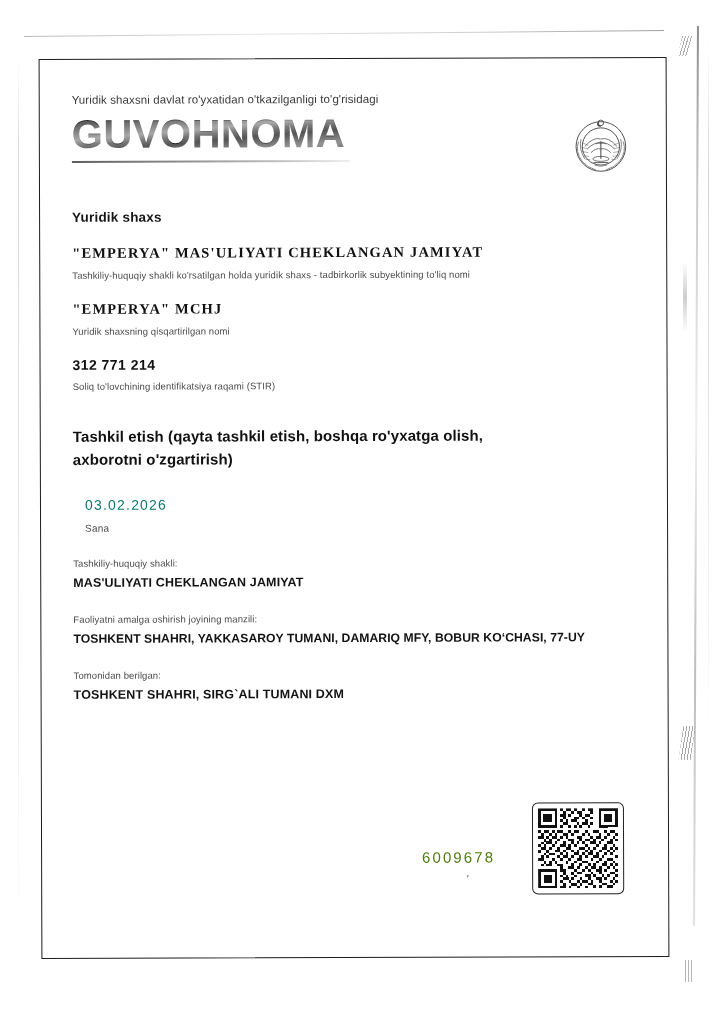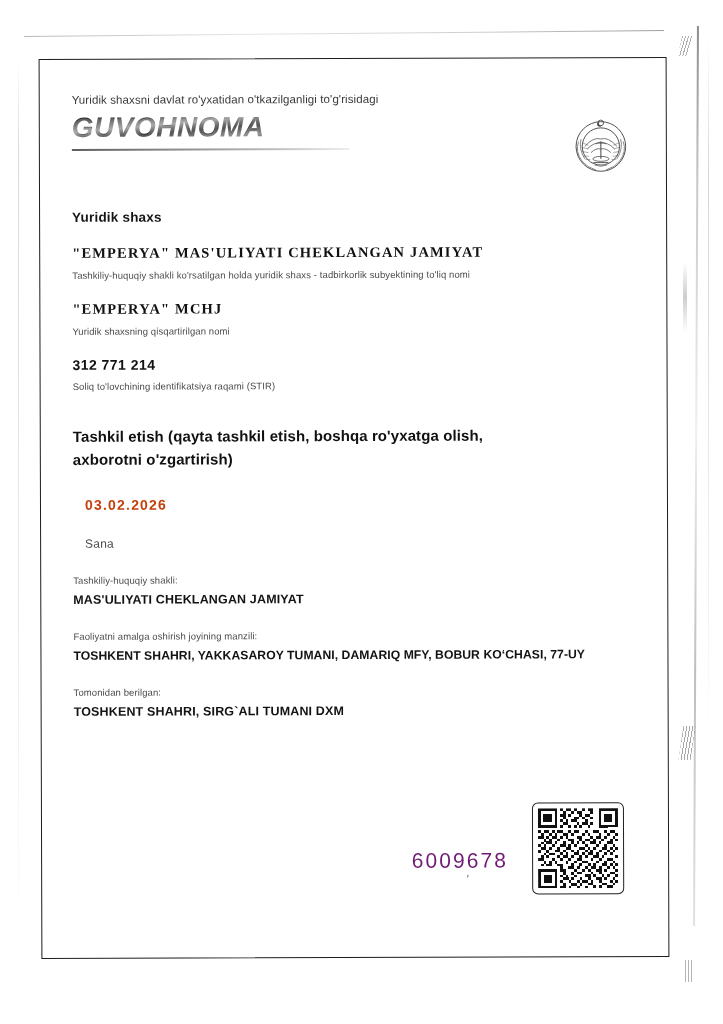--- a/index.html
+++ b/index.html
@@ -95,34 +95,33 @@
     min-height: 96px;
   }
   .doc-kicker {
     font-size: 11.5px;
     letter-spacing: .1px;
     color: #3a3a3a;
     margin: 4px 0 0 0;
   }
   .doc-title {
     margin: 8px 0 0 0;
-    font-size: 28px;
+    font-size: 40px;
     font-weight: bold;
     letter-spacing: .5px;
     line-height: 1;
     background: linear-gradient(175deg,
         #111 0%, #2e2e2e 18%, #8d8d8d 42%, #4a4a4a 52%,
         #1c1c1c 62%, #6f6f6f 82%, #3b3b3b 100%);
     -webkit-background-clip: text;
     background-clip: text;
     color: transparent;
     -webkit-text-fill-color: transparent;
     text-shadow: 0 1px 0 rgba(255,255,255,.25);
     display: inline-block;
-    font-style: italic;
   }
   .title-rule {
     width: 278px;
     height: 1.5px;
     margin-top: 7px;
     background: linear-gradient(to right,#5e5e5e 0%, #8f8f8f 40%, #bdbdbd 72%, #efefef 100%);
   }
   #state-emblem {
     position: absolute;
     right: 2px;
@@ -172,28 +171,28 @@
 
   
   .dual-row {
     margin-top: 26px;
     display: flex;
     padding-left: 12px;
   }
   .dual-col { width: 222px; }
   .dual-value {
     font-size: 14px;
-    font-weight: 700;
+    font-weight: 400;
     letter-spacing: 1.2px;
-    color: #c2410c;
+    color: #0f766e;
   }
   .dual-caption {
-    font-size: 12px;
+    font-size: 10px;
     color: #4b4b4b;
-    margin-top: 24px;
+    margin-top: 10px;
     letter-spacing: .2px;
   }
 
   
   .detail-group { margin-top: 24px; }
   .detail-label {
     font-size: 9.5px;
     color: #4a4a4a;
     letter-spacing: .1px;
   }
@@ -209,25 +208,25 @@
   
   .footer-area {
     position: absolute;
     left: 32px;
     right: 32px;
     top: 740px;
     height: 120px;
   }
   #reference-number {
     position: absolute;
-    right: 128px;
+    right: 141px;
     top: 50px;
-    font-size: 21px;
+    font-size: 15px;
     letter-spacing: 2.1px;
-    color: #701a75;
+    color: #4d7c0f;
   }
   .ref-tick {
     position: absolute;
     right: 168px;
     top: 74px;
     font-size: 11px;
     color: #555;
     transform: rotate(14deg);
   }
   #qr-code {

